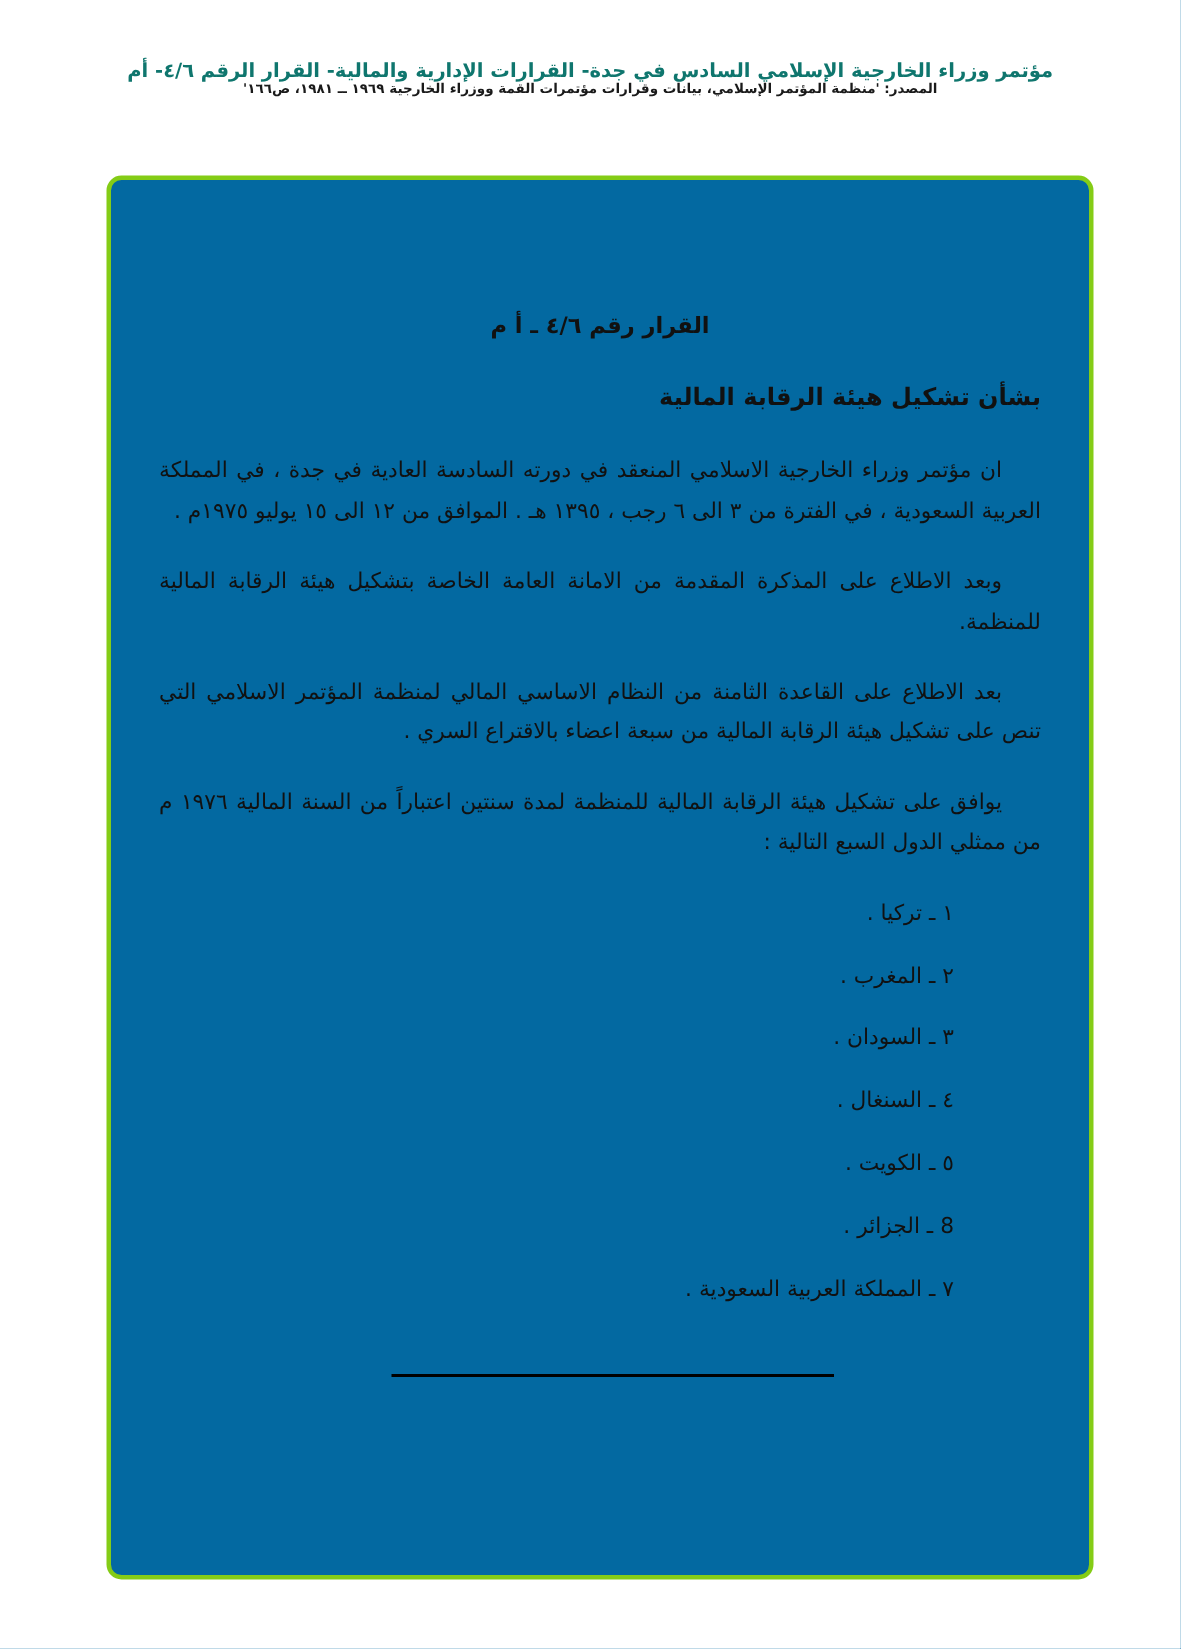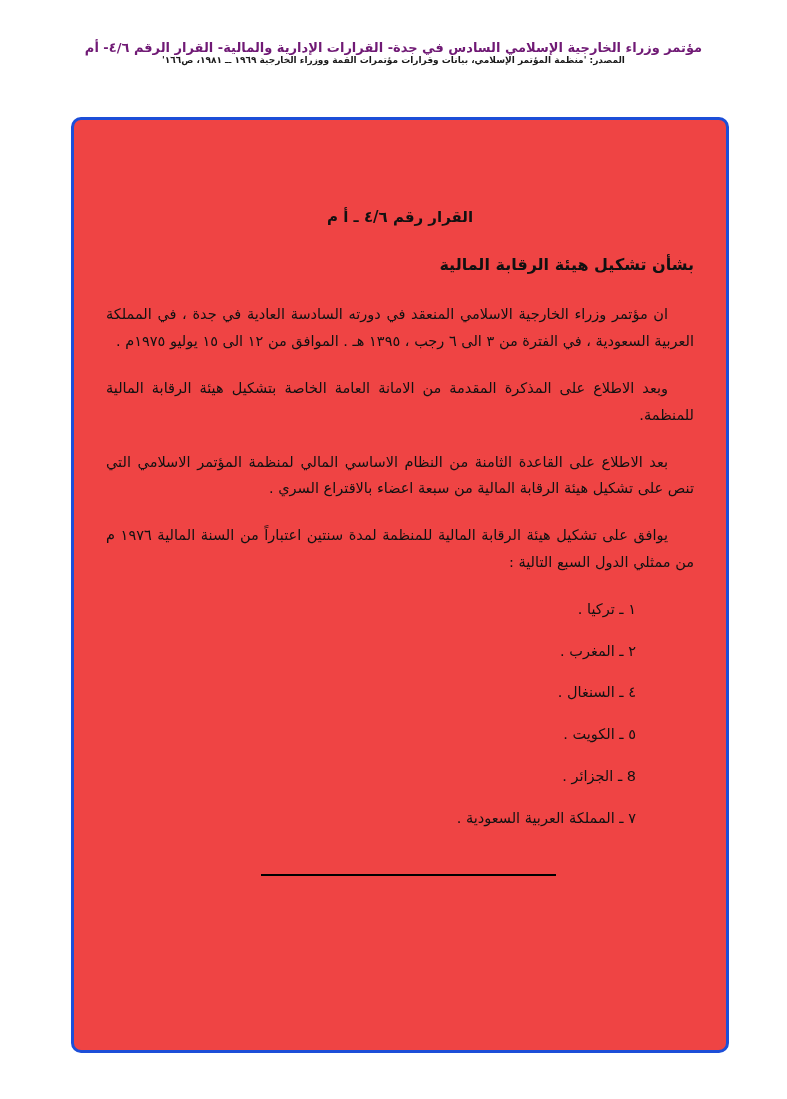--- a/index.html
+++ b/index.html
@@ -20,37 +20,37 @@
     top: 40px;
     left: 0;
     width: 100%;
     text-align: center;
     direction: rtl;
   }
   .page-header .title-line {
     font-size: 13px;
     font-weight: bold;
     letter-spacing: 0;
-    color: #701a75;
+    color: #0f766e;
   }
   .page-header .source-line {
     margin-top: 0;
     font-size: 9px;
     font-weight: bold;
     color: #1a1a1a;
   }
   .doc-frame {
     position: absolute;
     top: 117px;
     left: 71px;
     width: 652px;
     height: 930px;
-    border: 3px solid #1d4ed8;
+    border: 3px solid #84cc16;
     border-radius: 10px;
-    background: #ef4444;
+    background: #0369a1;
     box-sizing: content-box;
   }
   .doc-content {
     direction: rtl;
     padding: 84px 32px 0 32px;
     font-size: 14.5px;
     line-height: 1.85;
   }
   .doc-title {
     text-align: center;
@@ -99,20 +99,21 @@
     <div class="doc-subtitle">بشأن تشكيل هيئة الرقابة المالية</div>
 
     <p class="doc-paragraph">ان مؤتمر وزراء الخارجية الاسلامي المنعقد في دورته السادسة العادية في جدة ، في المملكة العربية السعودية ، في الفترة من ٣ الى ٦ رجب ، ١٣٩٥ هـ . الموافق من ١٢ الى ١٥ يوليو ١٩٧٥م .</p>
     <p class="doc-paragraph">وبعد الاطلاع على المذكرة المقدمة من الامانة العامة الخاصة بتشكيل هيئة الرقابة المالية للمنظمة.</p>
     <p class="doc-paragraph">بعد الاطلاع على القاعدة الثامنة من النظام الاساسي المالي لمنظمة المؤتمر الاسلامي التي تنص على تشكيل هيئة الرقابة المالية من سبعة اعضاء بالاقتراع السري .</p>
     <p class="doc-paragraph">يوافق على تشكيل هيئة الرقابة المالية للمنظمة لمدة سنتين اعتباراً من السنة المالية ١٩٧٦ م من ممثلي الدول السبع التالية :</p>
 
     <div class="doc-list">
       <div class="list-item">١ ـ تركيا .</div>
       <div class="list-item">٢ ـ المغرب .</div>
+      <div class="list-item">٣ ـ السودان .</div>
       <div class="list-item">٤ ـ السنغال .</div>
       <div class="list-item">٥ ـ الكويت .</div>
       <div class="list-item">8 ـ الجزائر .</div>
       <div class="list-item">٧ ـ المملكة العربية السعودية .</div>
     </div>
 
     <div class="footnote-divider"></div>
   </div>
 </div>
 

